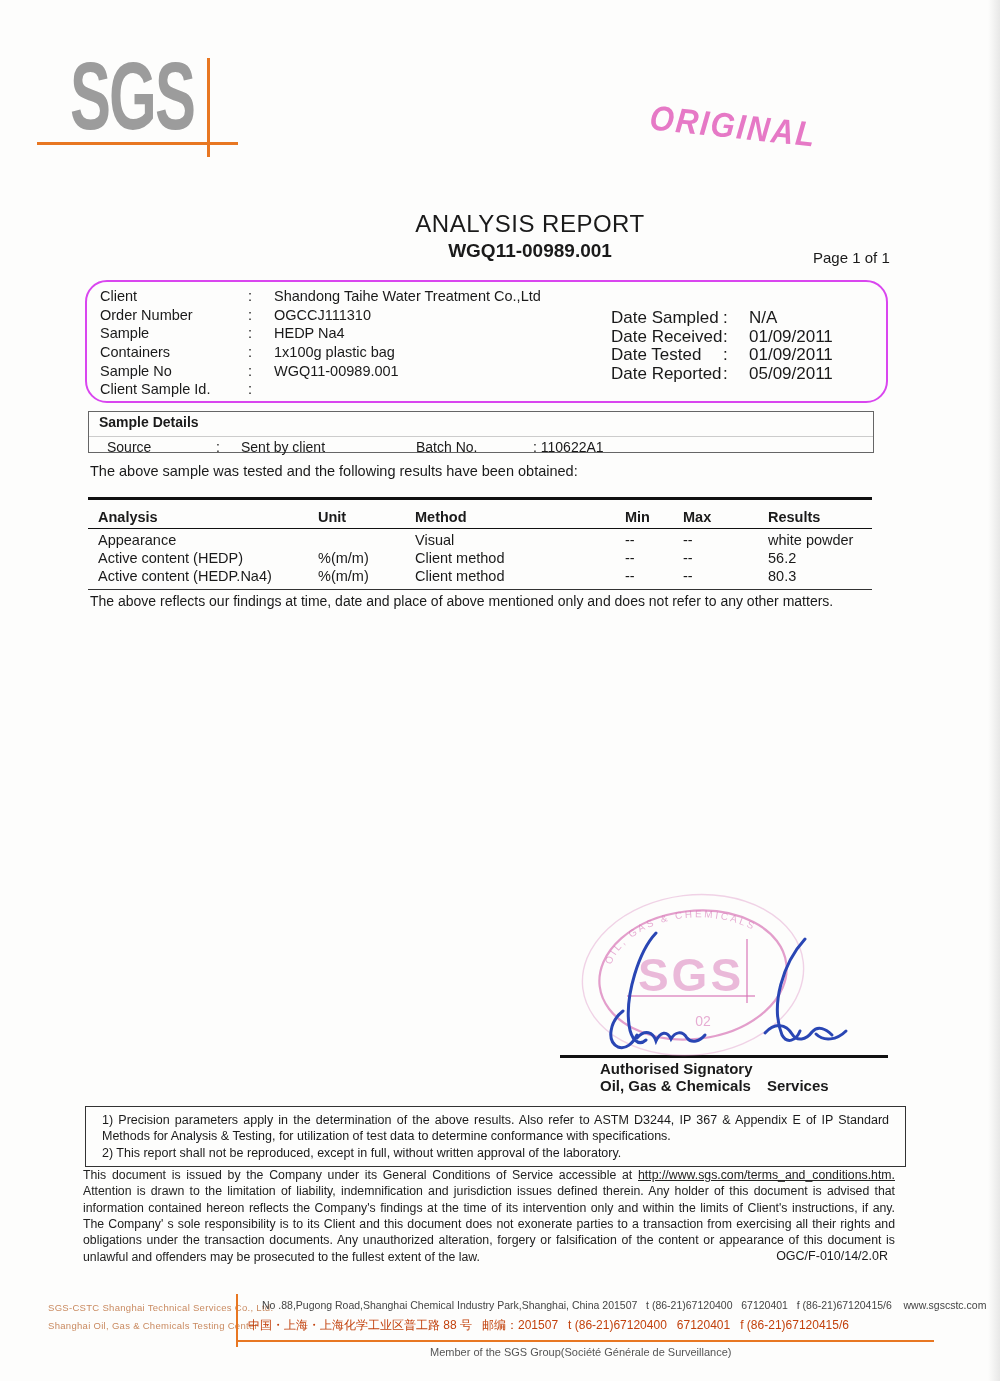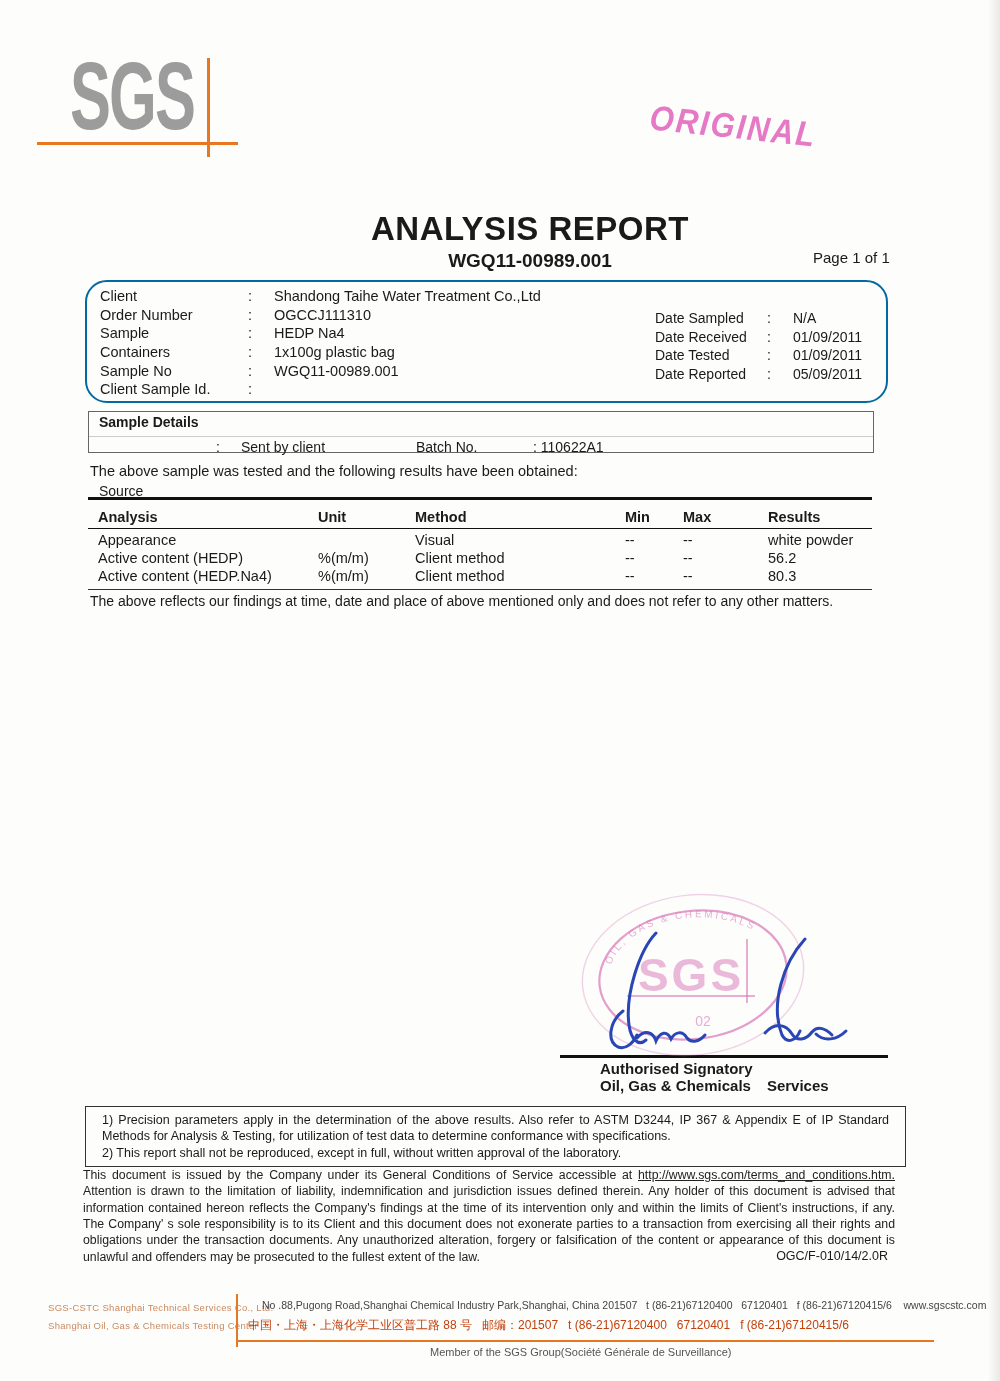--- a/index.html
+++ b/index.html
@@ -15,39 +15,39 @@
     color:#9c9c9c;letter-spacing:-3px;transform:scaleX(0.64);transform-origin:left top;
     line-height:1;}
   .logo-hline{position:absolute;left:37px;top:142px;width:201px;height:3px;background:#e87722;}
   .logo-vline{position:absolute;left:207px;top:58px;width:3px;height:99px;background:#e87722;}
   
   .original-stamp{position:absolute;left:652px;top:98px;font-size:31px;font-weight:700;
     font-style:italic;color:#e263bd;transform:rotate(6deg) scaleY(1.12);transform-origin:left top;
     letter-spacing:2px;opacity:0.85;}
   
   .title-wrap{position:absolute;left:80px;top:210px;width:900px;text-align:center;}
-  .title{font-size:33px;font-weight:700;letter-spacing:0.5px;}
+  .title{font-size:24px;font-weight:400;letter-spacing:0.5px;}
   .report-no{font-size:19px;font-weight:700;margin-top:2px;}
   .page-no{position:absolute;left:813px;top:249px;font-size:15px;}
   
   .client-box{position:absolute;left:85px;top:280px;width:799px;height:119px;
-    border:2px solid #0369a1;border-radius:22px;}
+    border:2px solid #d946ef;border-radius:22px;}
   .cb-left{position:absolute;left:13px;top:5px;font-size:14.5px;}
-  .cb-right{position:absolute;left:568px;top:27px;font-size:14px;}
+  .cb-right{position:absolute;left:524px;top:27px;font-size:17px;}
   .cb-row{display:flex;height:18.6px;align-items:center;}
   .cb-left .lbl{width:148px;}
   .cb-left .col{width:26px;}
   .cb-right .lbl{width:112px;}
   .cb-right .col{width:26px;}
   
   .sd-box{position:absolute;left:88px;top:411px;width:784px;height:40px;
     border:1.5px solid #666;}
   .sd-title{font-size:14px;font-weight:700;padding:2px 10px 6px;border-bottom:1px solid #ccc;}
   .sd-row{position:relative;height:19px;font-size:14px;}
-  .sd-src-lbl{position:absolute;left:10px;top:2px;margin-top:44px;}
+  .sd-src-lbl{position:absolute;left:18px;top:2px;}
   .sd-src-col{position:absolute;left:127px;top:2px;}
   .sd-src-val{position:absolute;left:152px;top:2px;}
   .sd-batch-lbl{position:absolute;left:327px;top:2px;}
   .sd-batch-val{position:absolute;left:412px;top:2px;margin-left:32px;}
   .intro-line{position:absolute;left:90px;top:463px;font-size:14.5px;}
   
   .rt{position:absolute;left:88px;top:497px;width:784px;border-top:3px solid #111;}
   .rt-grid{display:grid;grid-template-columns:220px 97px 210px 58px 85px 1fr;
     padding-left:10px;font-size:14.5px;}
   .rt-head{font-weight:700;padding-top:9px;padding-bottom:3px;border-bottom:1.5px solid #111;}

